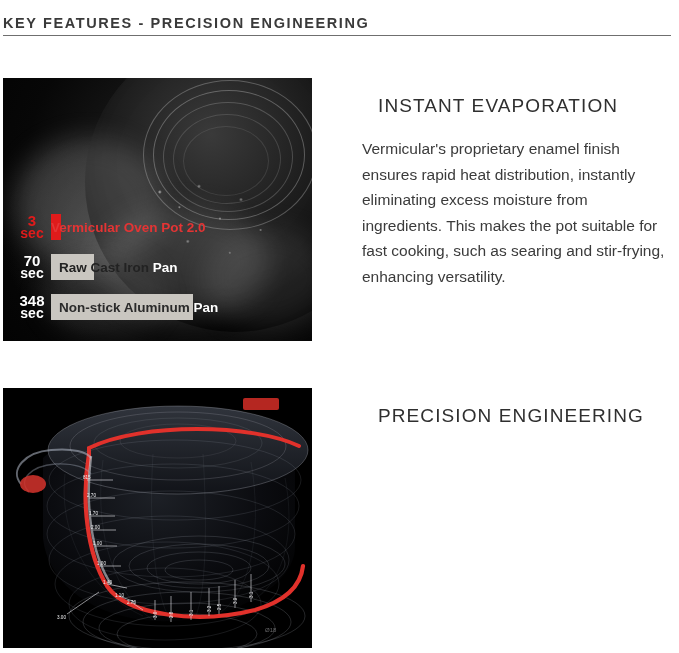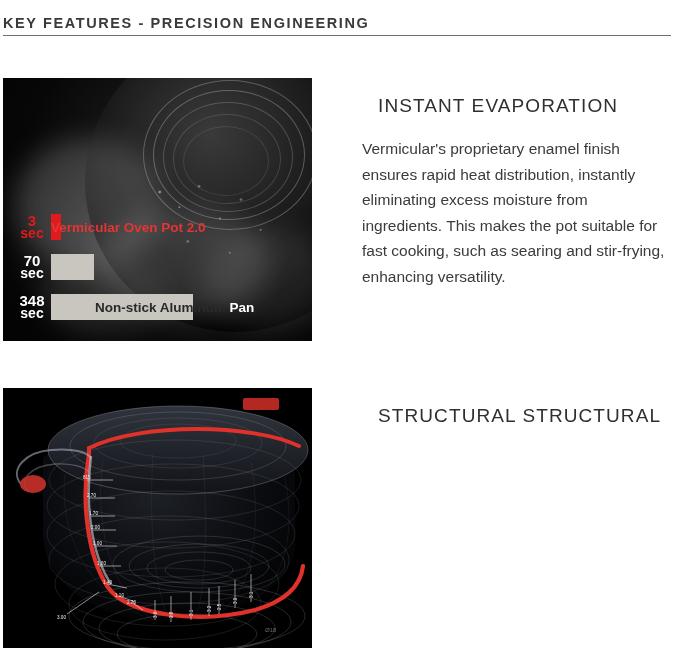--- a/index.html
+++ b/index.html
@@ -176,21 +176,21 @@
     white-space: nowrap;
   }
   .row-hero .secs { color: #e01b1b; }
   .row-hero .bar { width: 10px; background: #e01b1b; }
   .row-hero .barlabel { color: #e43434; left: 0; }
   .row-alt .secs { color: #ffffff; }
   .row-alt .bar { background: #c9c6c0; }
   .row-alt .barlabel { color: #222222; }
   .row-cast .bar { width: 54px; }
   .row-nonstick .bar { width: 142px; }
-  .row-nonstick .barlabel { color: #2a2a2a; margin-left: 36px; }
+  .row-nonstick .barlabel { color: #2a2a2a; }
   .row-nonstick .barlabel .tail { color: #ffffff; }
   .row-cast .barlabel .tail { color: #ffffff; }
 
   
   .photo-cad {
     position: absolute;
     inset: 0;
     background: #010101;
     overflow: hidden;
   }
@@ -234,20 +234,21 @@
         </div>
       </div>
 
       <div class="chart-row row-alt row-cast">
         <div class="secs">
           <span class="num">70</span>
           <span class="unit">sec</span>
         </div>
         <div class="barwrap">
           <div class="bar" style="width: 43px; background: rgb(201, 198, 192);"></div>
+          <div class="barlabel"><span>Raw Cast Iron</span><span class="tail"> Pan</span></div>
         </div>
       </div>
 
       <div class="chart-row row-alt row-nonstick">
         <div class="secs">
           <span class="num">348</span>
           <span class="unit">sec</span>
         </div>
         <div class="barwrap">
           <div class="bar" style="width: 142px; background: rgb(201, 198, 192);"></div>
@@ -375,15 +376,15 @@
           <text x="-216" y="234">3.9</text>
           <text x="-210" y="250">3.1</text>
         </g>
 
         <text x="262" y="244" fill="rgba(220,220,225,0.45)" font-family="Liberation Sans, sans-serif" font-size="6">Ø18</text>
       </svg>
     </div>
   </div>
 
   <div class="copy">
-    <h2>STRUCTURAL STRUCTURAL</h2>
+    <h2>PRECISION ENGINEERING</h2>
   </div>
 </div>
 
 </body></html>

